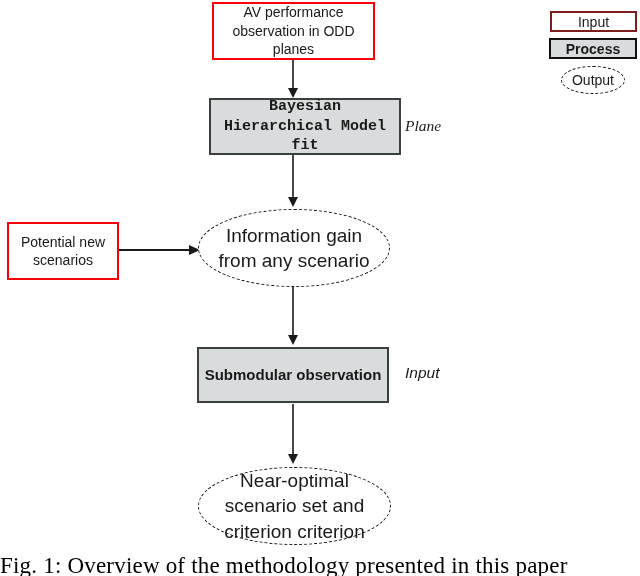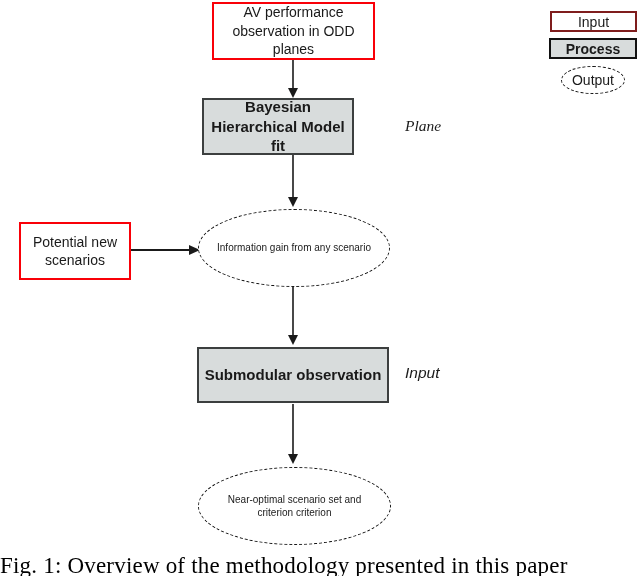--- a/index.html
+++ b/index.html
@@ -40,21 +40,21 @@
   .process-node {
     border: 2px solid #3c3f3f;
     background: #d8dcdc;
     font-weight: bold;
     font-size: 15px;
     padding: 2px 4px;
   }
   .output-node {
     border: 1.6px dashed #141414;
     border-radius: 50%;
-    font-size: 10px;
+    font-size: 19px;
     padding: 4px 10px;
   }
   .side-label {
     position: absolute;
     font-style: italic;
     font-size: 15.5px;
     color: #1a1a1a;
     white-space: nowrap;
   }
   .legend-item {
@@ -101,27 +101,27 @@
       <line x1="293" y1="287" x2="293" y2="336"></line>
       <polygon points="288,335 298,335 293,345" stroke="none"></polygon>
 
       <line x1="293" y1="404" x2="293" y2="455"></line>
       <polygon points="288,454 298,454 293,464" stroke="none"></polygon>
     </g>
   </svg>
 
   <div class="node input-node" style="left:212px; top:2px; width:163px; height:58px;">AV performance observation in ODD planes</div>
 
-  <div class="node process-node" style="left:202px; top:98px; width:152px; height:57px;">Bayesian Hierarchical Model fit</div>
+  <div class="node process-node" style="left:209px; top:98px; width:192px; height:57px;font-family:Liberation Mono, monospace;">Bayesian Hierarchical Model fit</div>
 
   <div class="side-label" style="left:405px; top:117px;font-family:Liberation Serif, serif;">Plane</div>
 
   <div class="node output-node" style="left:198px; top:209px; width:192px; height:78px;">Information gain from any scenario</div>
 
-  <div class="node input-node" style="left:7px; top:222px; width:112px; height:58px;margin-left:12px;">Potential new scenarios</div>
+  <div class="node input-node" style="left:7px; top:222px; width:112px; height:58px;">Potential new scenarios</div>
 
   <div class="node process-node" style="left:197px; top:347px; width:192px; height:56px;">Submodular observation</div>
 
   <div class="side-label" style="left:405px; top:364px;">Input</div>
 
   <div class="node output-node" style="left:198px; top:467px; width:193px; height:78px;">Near-optimal scenario set and criterion criterion</div>
 
   <div class="legend-item legend-input" style="left:550px; top:11px; width:87px; height:21px;">Input</div>
 
   <div class="legend-item legend-output" style="left:561px; top:66px; width:64px; height:28px;">Output</div>

